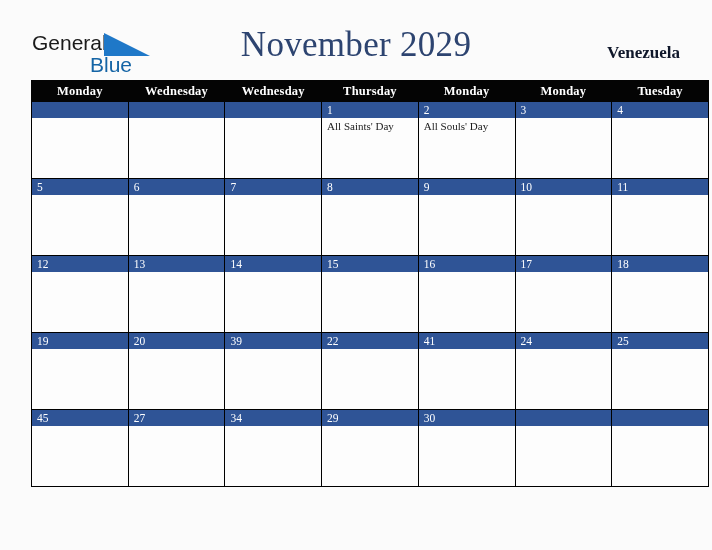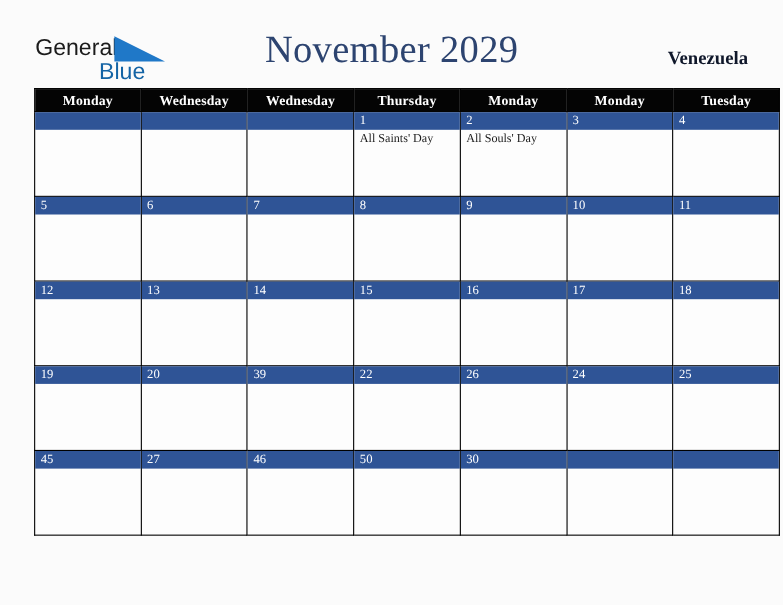--- a/index.html
+++ b/index.html
@@ -325,21 +325,21 @@
             </div>
           </td>
           <td>
             <div class="cell">
               <div class="daybar">22</div>
               <div class="events"></div>
             </div>
           </td>
           <td>
             <div class="cell">
-              <div class="daybar">26</div>
+              <div class="daybar">41</div>
               <div class="events"></div>
             </div>
           </td>
           <td>
             <div class="cell">
               <div class="daybar">24</div>
               <div class="events"></div>
             </div>
           </td>
           <td>
@@ -357,27 +357,27 @@
             </div>
           </td>
           <td>
             <div class="cell">
               <div class="daybar">27</div>
               <div class="events"></div>
             </div>
           </td>
           <td>
             <div class="cell">
-              <div class="daybar">46</div>
-              <div class="events"></div>
-            </div>
-          </td>
-          <td>
-            <div class="cell">
-              <div class="daybar">50</div>
+              <div class="daybar">34</div>
+              <div class="events"></div>
+            </div>
+          </td>
+          <td>
+            <div class="cell">
+              <div class="daybar">29</div>
               <div class="events"></div>
             </div>
           </td>
           <td>
             <div class="cell">
               <div class="daybar">30</div>
               <div class="events"></div>
             </div>
           </td>
           <td>

